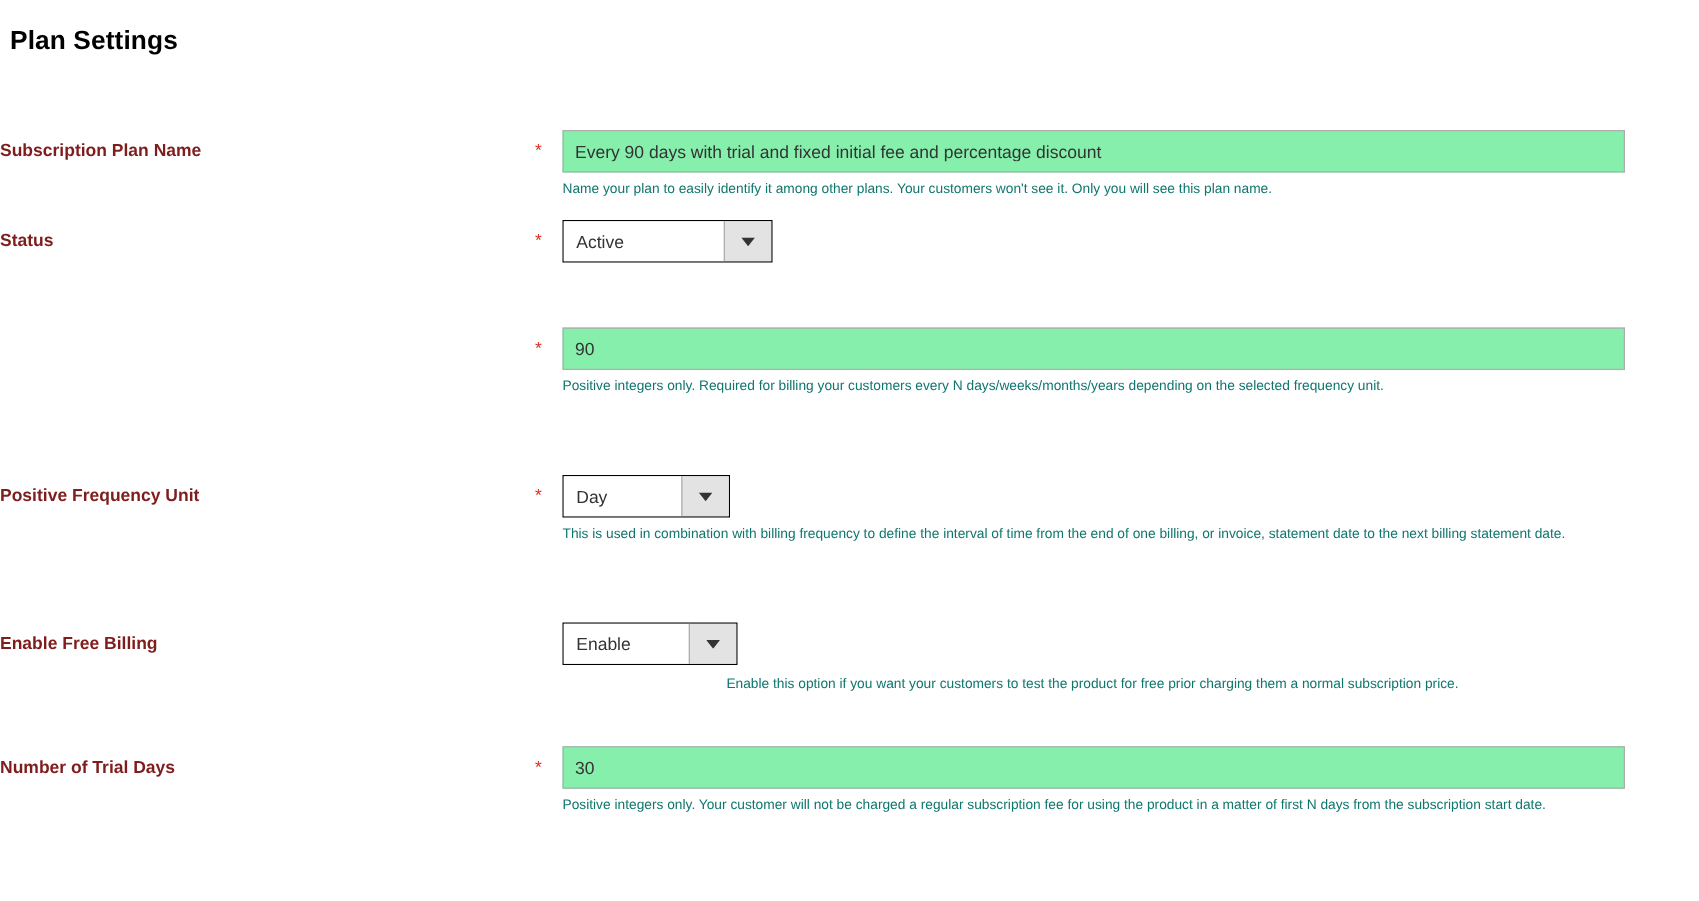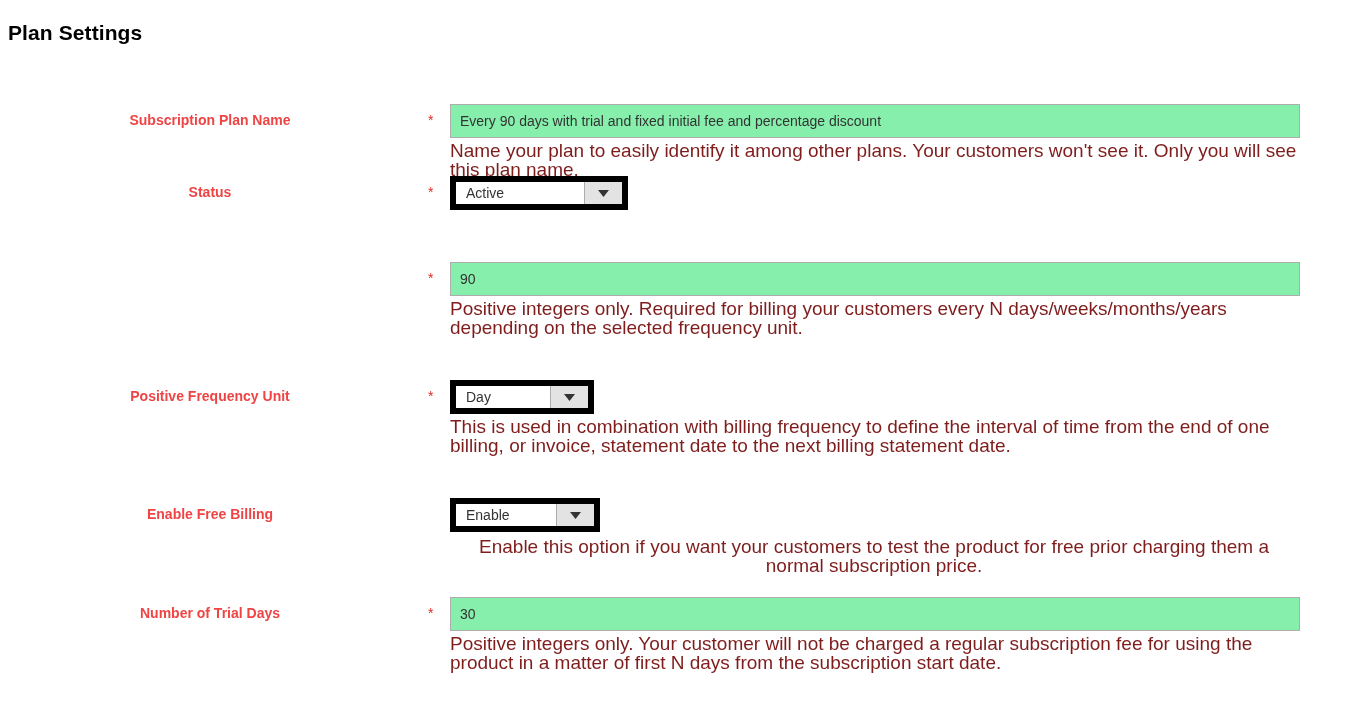--- a/index.html
+++ b/index.html
@@ -35,24 +35,24 @@
 
   .field-row {
     position: relative;
     width: 100%;
   }
 
   .label-cell {
     position: absolute;
     left: 0;
     width: 420px;
-    text-align: center;
+    text-align: left;
     font-size: 14px;
     font-weight: 600;
-    color: #ef4444;
+    color: #7f1d1d;
     line-height: 32px;
   }
 
   .req-star {
     position: absolute;
     left: 428px;
     top: 0;
     color: #e02b27;
     font-size: 14px;
     line-height: 32px;
@@ -77,21 +77,21 @@
     padding: 0 9px;
     line-height: 32px;
     border-radius: 0;
     outline: none;
   }
 
   .select-wrap {
     display: inline-flex;
     align-items: stretch;
     height: 34px;
-    border: 6px solid #000000;
+    border: 1px solid #000000;
     background: #ffffff;
     box-sizing: border-box;
     cursor: pointer;
     position: relative;
   }
   .select-value {
     display: flex;
     align-items: center;
     padding: 0 10px;
     font-size: 14px;
@@ -110,22 +110,22 @@
   .select-arrow svg { display: block; }
 
   .sel-status .select-value { width: 108px; }
   .sel-unit .select-value   { width: 74px; }
   .sel-trials .select-value { width: 80px; }
 
   .note {
     position: absolute;
     left: 450px;
     width: 848px;
-    font-size: 19px;
-    color: #7f1d1d;
+    font-size: 11px;
+    color: #0f766e;
     line-height: 18.5px;
     font-weight: 400;
   }
 </style>
 </head>
 <body>
 
 <div class="page-title">Plan Settings</div>
 
 <div class="form">

